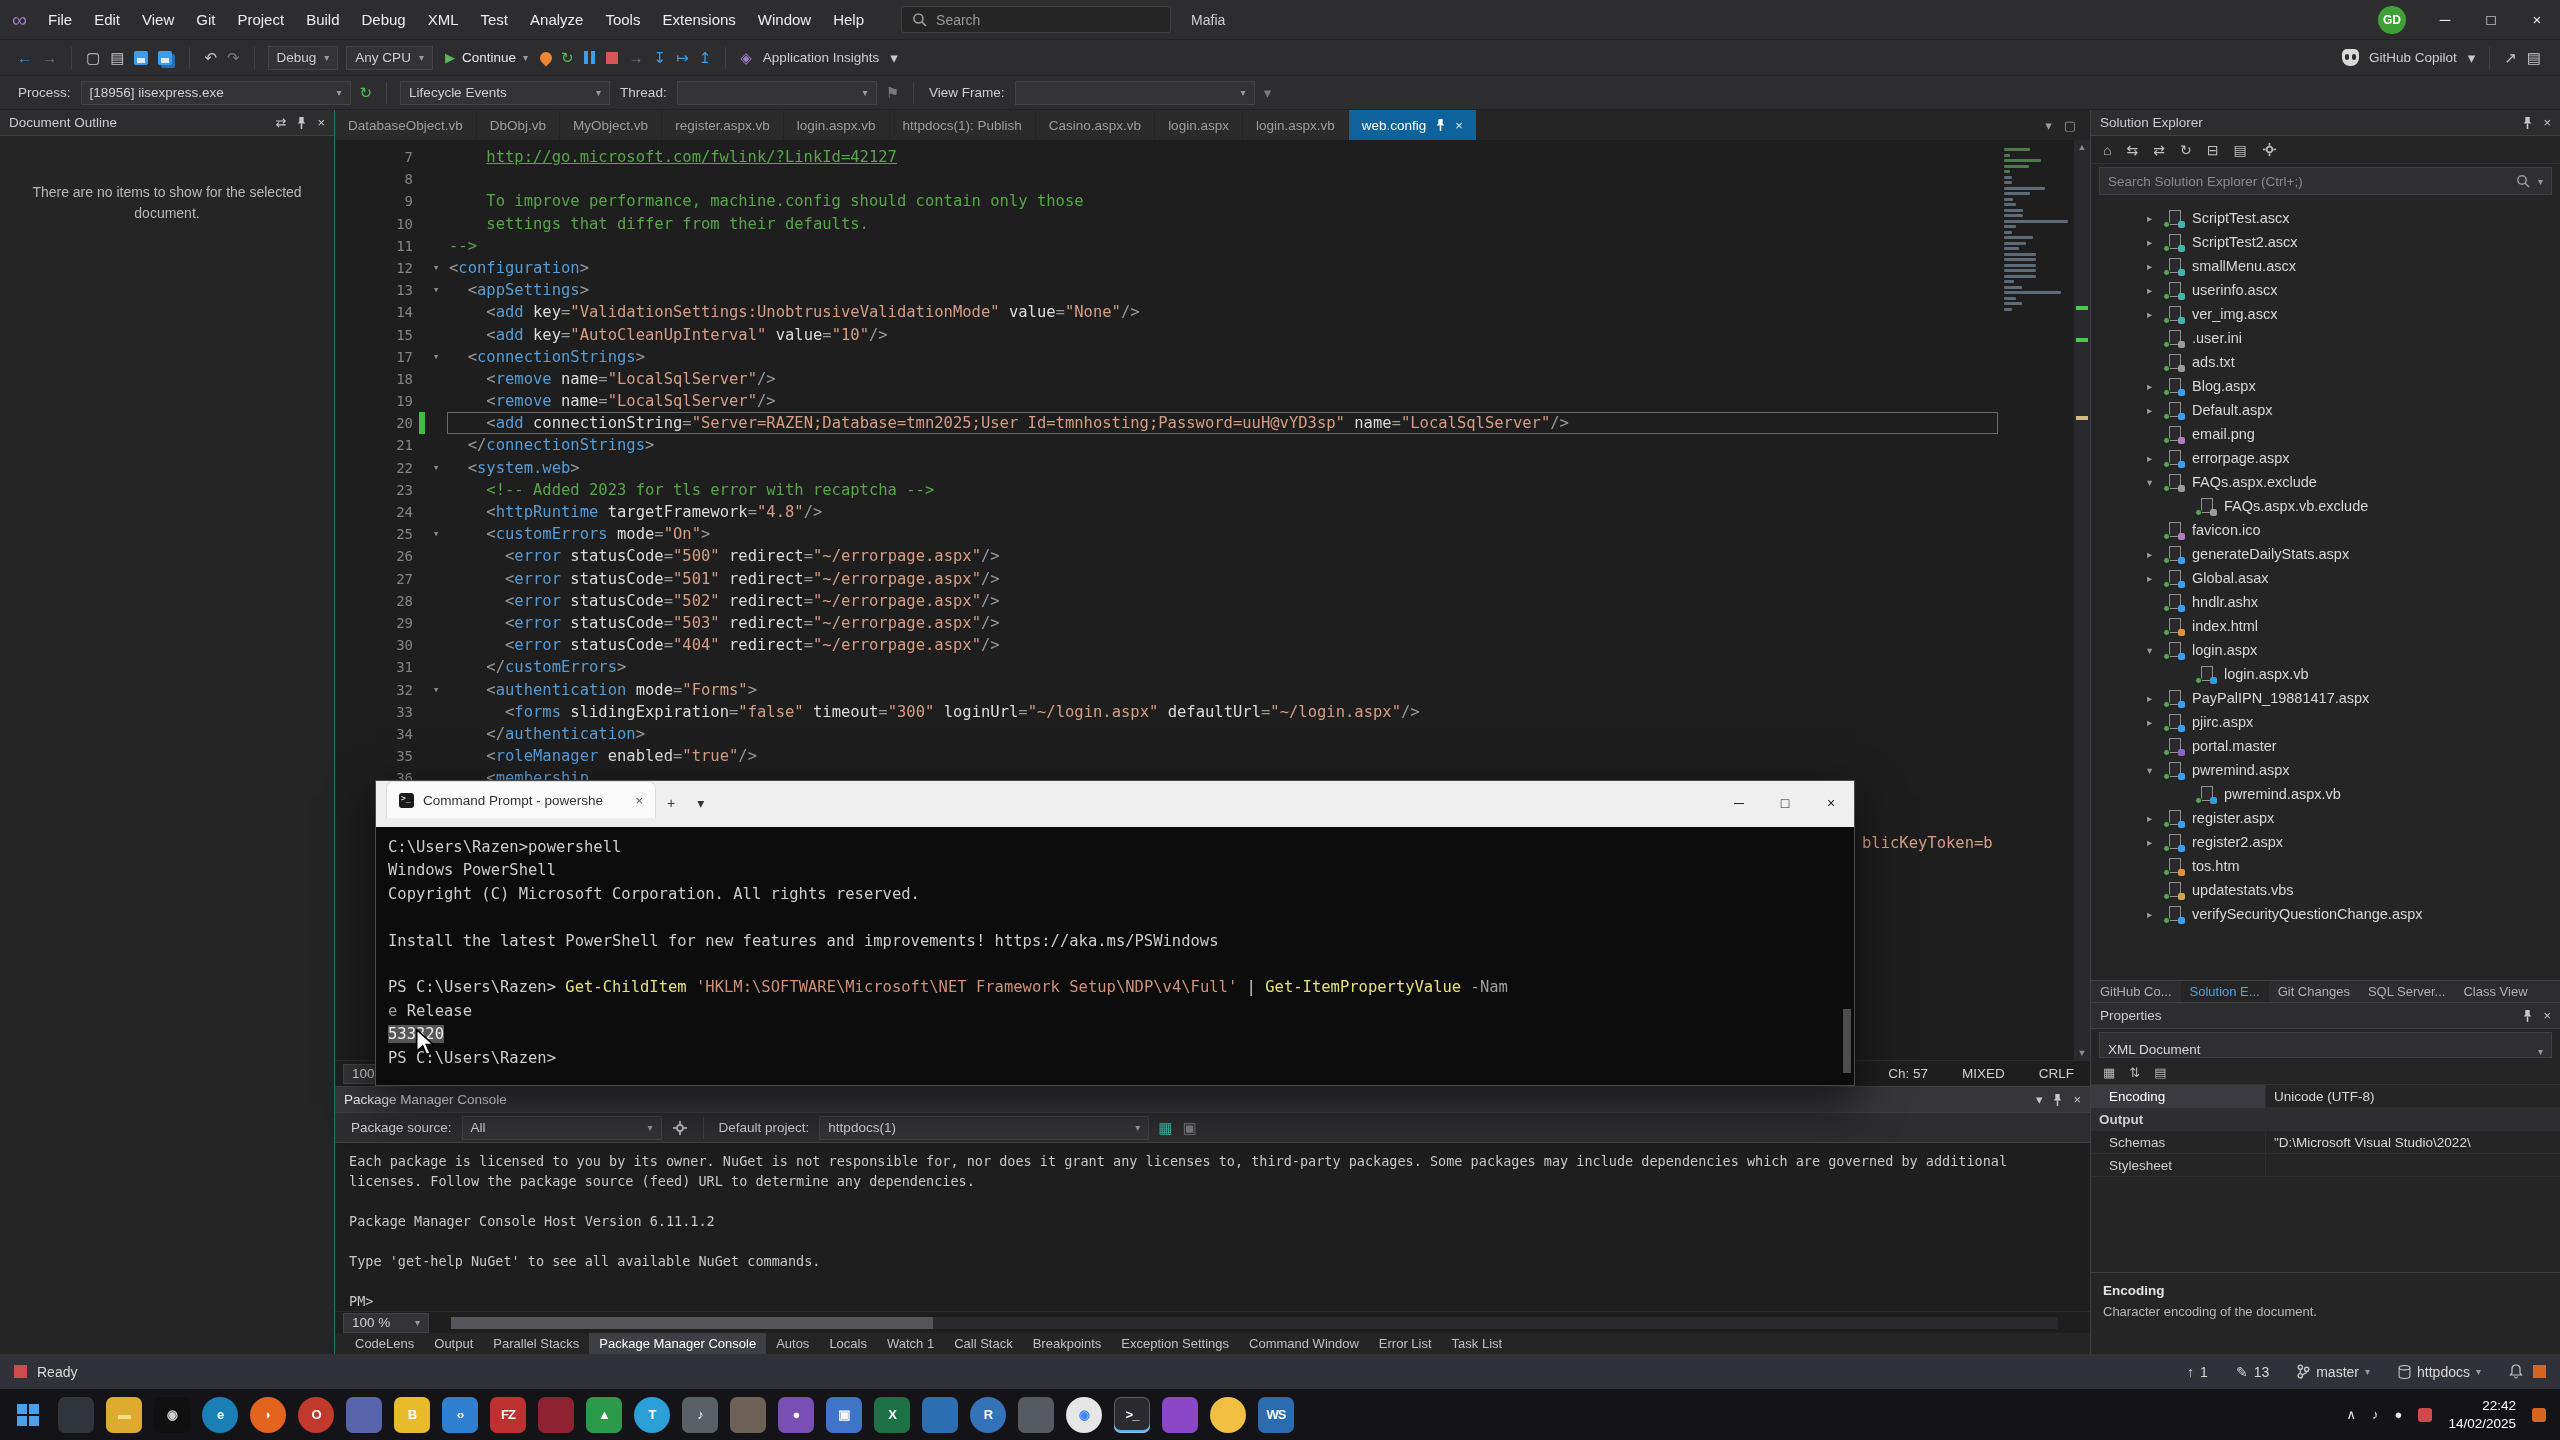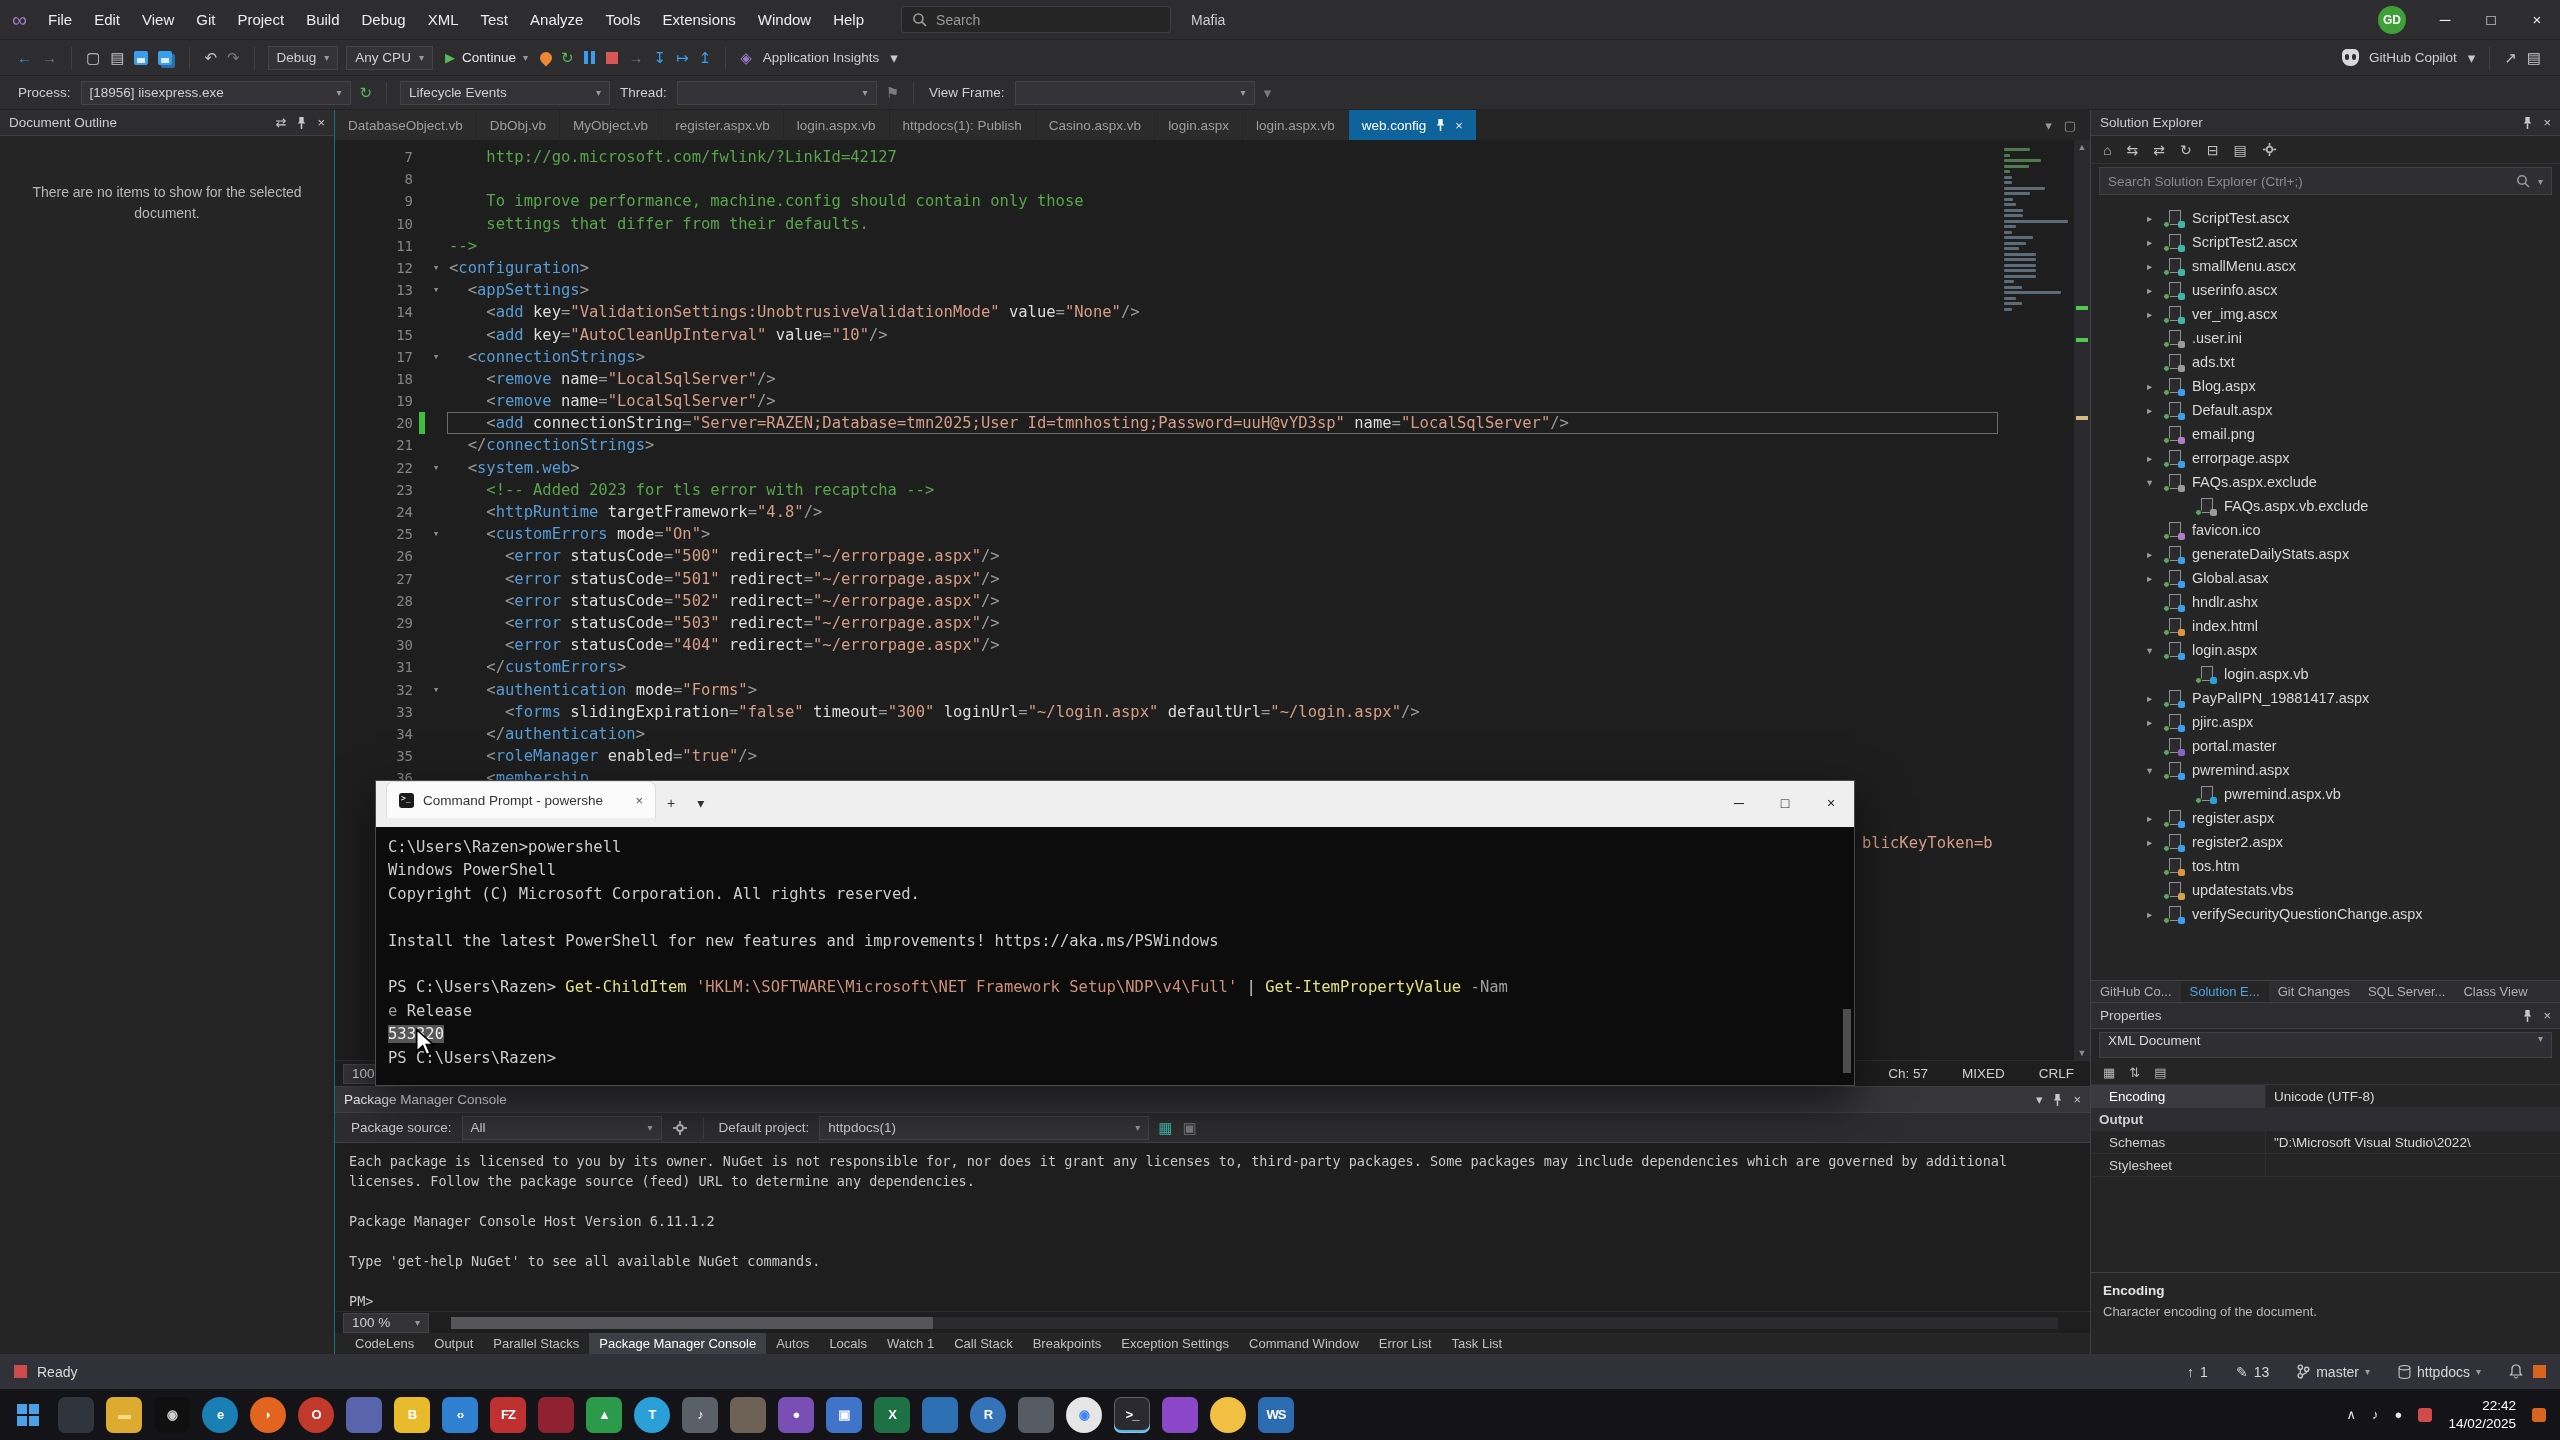--- a/index.html
+++ b/index.html
@@ -67,21 +67,21 @@
 .code{position:absolute;left:0;top:6px;right:92px}
 .line{display:flex;height:22.2px;line-height:22.2px;font-family:"DejaVu Sans Mono",monospace;font-size:15.5px;white-space:pre}
 .bp{width:26px;flex:none}
 .ln{width:54px;flex:none;text-align:right;color:#858585;font-size:14px;padding-right:2px}
 .chg{width:6px;flex:none;margin-left:4px}
 .chg.on{background:#3fbf3f}
 .fold{width:22px;flex:none;text-align:center;color:#8a8a8a;font-size:11px}
 .ct{flex:1;padding-left:2px;overflow:hidden}
 .line.cur .ct{box-shadow:inset 0 0 0 1px #6a6a6a}
 .tag{color:#569cd6}.val{color:#d69d85}.pun{color:#9a9a9a}.txt{color:#dcdcdc}.cm{color:#57a64a}
-.cm.link{}
+.cm.link{text-decoration:underline}
 .frag{position:absolute;left:1527px;top:694px;color:#d69d85;font-family:"DejaVu Sans Mono",monospace;font-size:15.5px}
 .minimap{position:absolute;right:17px;top:4px;width:74px;bottom:0;padding:4px 5px}
 .mml{height:3px;margin-bottom:2.5px;border-radius:1px}
 .vscroll{position:absolute;right:0;top:0;width:16px;bottom:0;background:#2a2a2e}
 .sarr{position:absolute;left:0;right:0;text-align:center;font-size:9px;color:#8a8a8a}
 .sarr.top{top:2px}.sarr.bot{bottom:2px}
 .mark{position:absolute;left:2px;right:2px;height:4px}
 
 .estatus{height:26px;display:flex;align-items:center;background:#1e1e1e;border-top:1px solid #2c2c30;padding:0 16px 0 8px}
 .hscroll{flex:1;height:12px;background:#2a2a2e;margin:0 22px;position:relative}
@@ -109,21 +109,21 @@
 .fico{width:20px;height:16px;position:relative;flex:none;margin-right:7px}
 .fbox{position:absolute;left:4px;top:0;width:12px;height:15px;border:1px solid #8f8f8f;background:#2a2a2c}
 .fdot{position:absolute;right:0;bottom:-2px;width:7px;height:7px;border-radius:2px}
 .gdot{position:absolute;left:-2px;bottom:-2px;width:7px;height:7px;border-radius:50%;background:#53a653;border:1px solid #1e1e1e}
 .tlabel{overflow:hidden}
 .stabs{height:22px;display:flex;align-items:center;background:#2d2d30;border-top:1px solid #3f3f46}
 .stab{padding:0 9px;line-height:22px;font-size:13px;color:#b0b0b0;white-space:nowrap}
 .stab.active{color:#4fa3e3;background:#252526}
 
 .props{height:352px;border-top:1px solid #3f3f46;display:flex;flex-direction:column}
-.objrow{height:26px;margin:3px 8px;background:#2f2f33;border:1px solid #3f3f46;display:flex;align-items:flex-start;padding:0 8px;font-size:13.5px;color:#d8d8d8}
+.objrow{height:26px;margin:3px 8px;background:#2f2f33;border:1px solid #3f3f46;display:flex;align-items:flex-end;padding:0 8px;font-size:13.5px;color:#d8d8d8}
 .objrow .dd{margin-left:auto}
 .ptb{height:24px;display:flex;align-items:center;gap:14px;padding:0 12px;color:#b8b8b8;font-size:13px;border-bottom:1px solid #333338}
 .pgrid{font-size:13.5px}
 .prow{display:flex;height:23px;align-items:center;border-bottom:1px solid #2e2e32}
 .pname{width:175px;flex:none;padding-left:18px;color:#cfcfcf;border-right:1px solid #2e2e32;line-height:23px}
 .prow.sel .pname{background:#3a3a40;color:#fff}
 .pval{padding-left:8px;color:#d8d8d8;white-space:nowrap;overflow:hidden}
 .pcat{height:23px;line-height:23px;padding-left:8px;font-weight:bold;color:#cfcfcf;background:#2d2d32;border-bottom:1px solid #2e2e32}
 .pdesc{margin-top:auto;border-top:1px solid #3f3f46;padding:10px 12px;height:82px}
 .pdesc .dt{font-weight:bold;font-size:13.5px;color:#e2e2e2;margin-bottom:6px}

